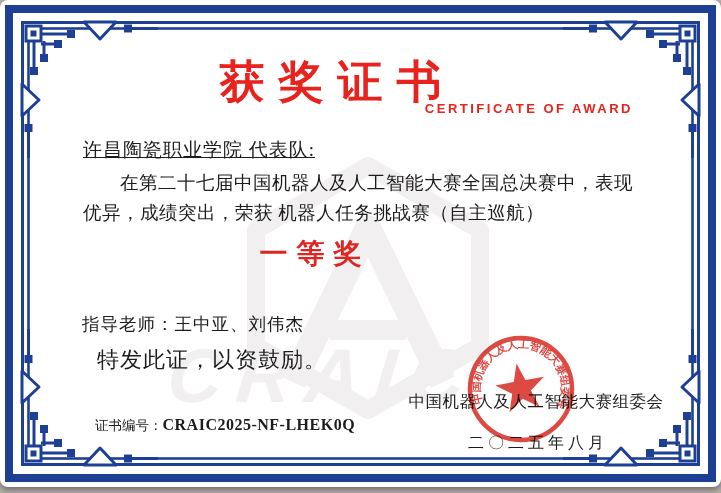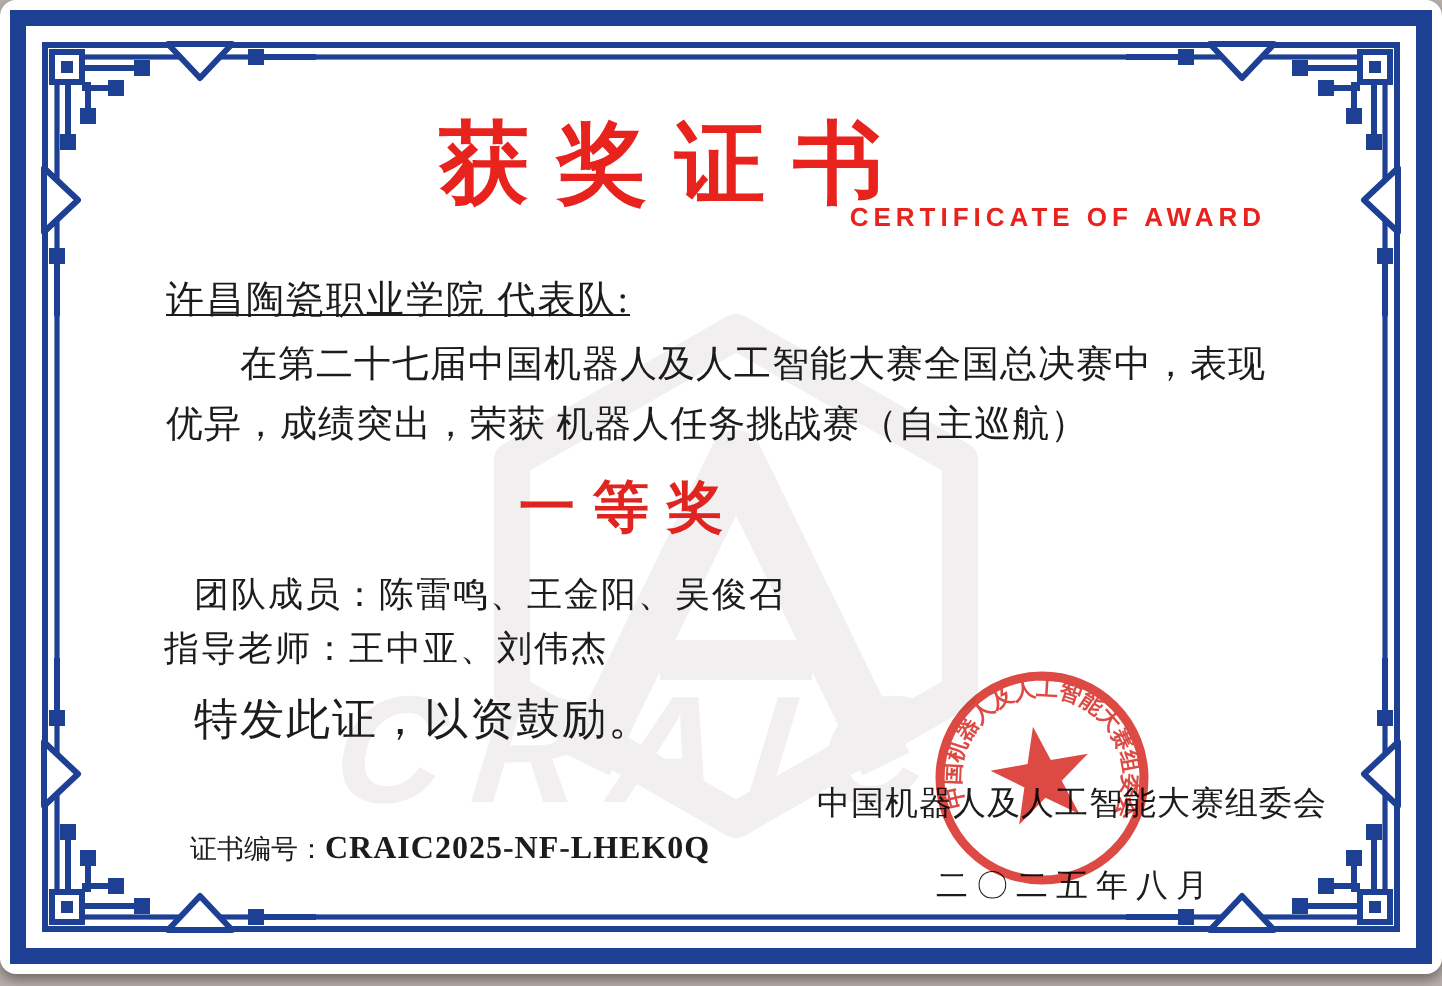--- a/index.html
+++ b/index.html
@@ -100,21 +100,20 @@
       <use href="#corner" transform="translate(721,0) scale(-1,1)"></use>
       <use href="#corner" transform="translate(0,487) scale(1,-1)"></use>
       <use href="#corner" transform="translate(721,487) scale(-1,-1)"></use>
     </svg>
 
     <div class="title">获奖证书</div>
     <div class="subtitle">CERTIFICATE OF AWARD</div>
     <div class="recipient">许昌陶瓷职业学院 代表队:</div>
     <div class="body-par">在第二十七届中国机器人及人工智能大赛全国总决赛中，表现优异，成绩突出，荣获 机器人任务挑战赛（自主巡航）</div>
     <div class="award">一等奖</div>
-    <div class="team">团队成员：陈雷鸣、王金阳、吴俊召</div>
     <div class="advisor">指导老师：王中亚、刘伟杰</div>
     <div class="closing">特发此证，以资鼓励。</div>
     <div class="issuer-block">
       <div class="issuer">中国机器人及人工智能大赛组委会</div>
       <div class="issue-date">二〇二五年八月</div>
     </div>
     <div class="serial"><span>证书编号：</span><b>CRAIC2025-NF-LHEK0Q</b></div>
 
     <svg class="layer seal-layer" viewBox="0 0 721 487" aria-hidden="true">
       <circle cx="521" cy="389" r="51" fill="none" stroke="#d93a33" stroke-width="4.5"></circle>

